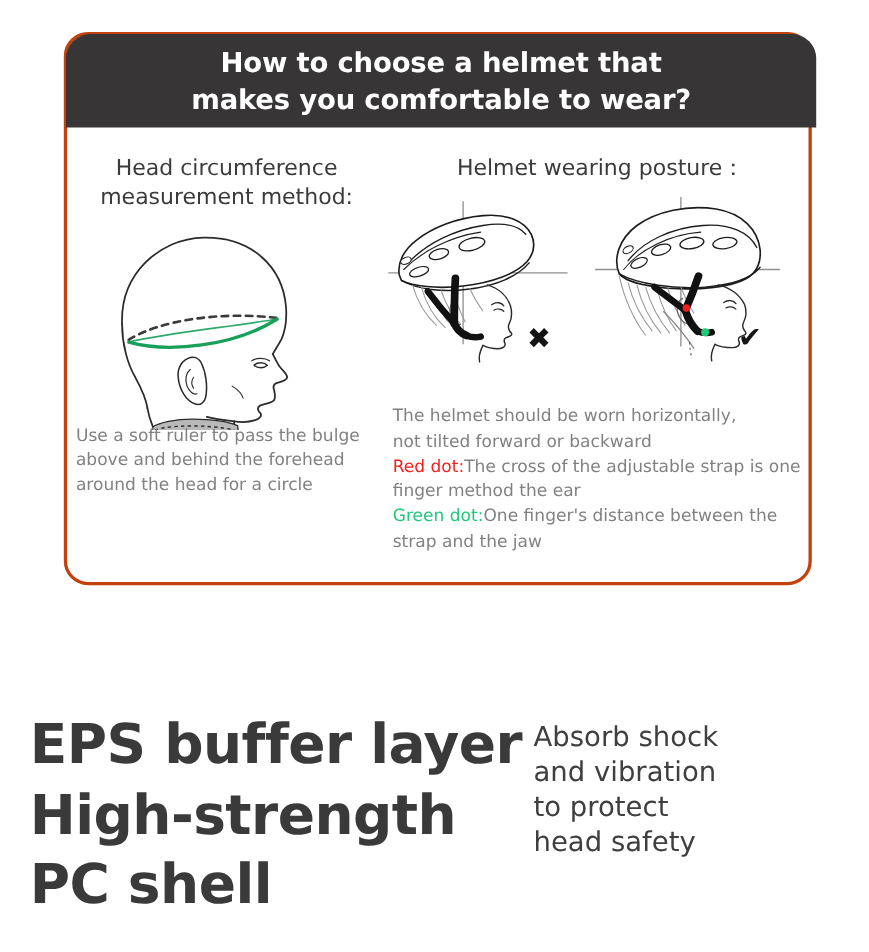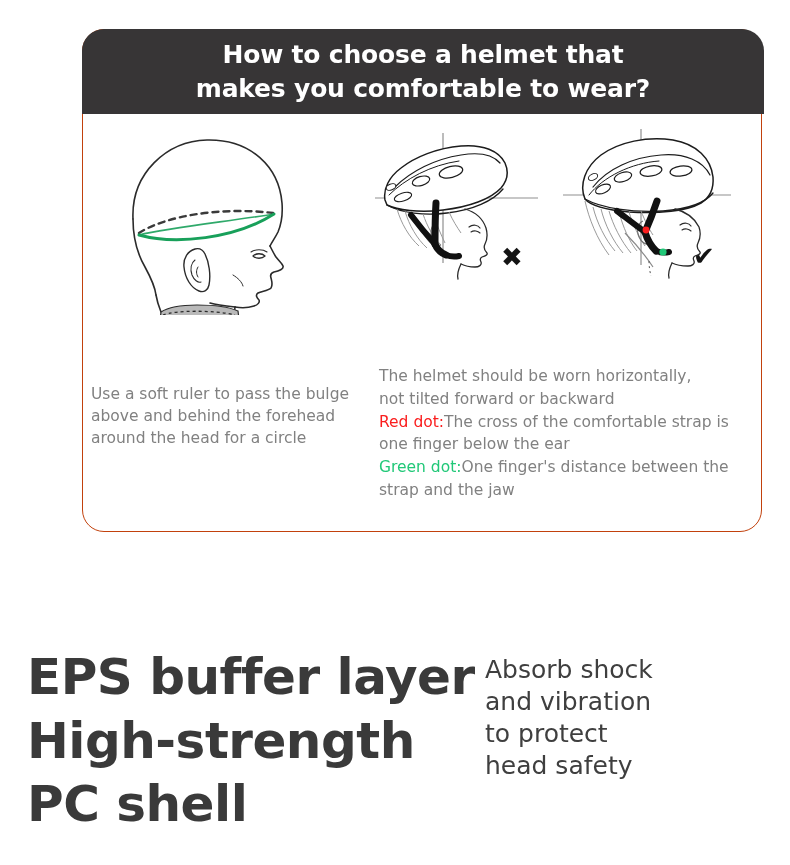--- a/index.html
+++ b/index.html
@@ -15,25 +15,24 @@
     overflow: hidden;
   }
 
   
   .card {
     position: absolute;
     left: 58px;
     top: 29px;
     width: 680px;
     height: 503px;
-    border: 1px solid #c2410c;
+    border: 3px solid #c2410c;
     border-radius: 22px;
     background: #ffffff;
     box-sizing: border-box;
-    margin-left: 24px;
   }
   .card-header {
     position: absolute;
     left: -1px;
     top: -1px;
     width: 682px;
     height: 85px;
     background: #373536;
     border-radius: 22px 22px 0 0;
     display: flex;
@@ -146,20 +145,22 @@
 <div class="card">
 
   <div class="card-header">
     <div class="card-header-text">How to choose a helmet that
 makes you comfortable to wear?</div>
   </div>
 
   <div class="card-body">
 
     <div class="col-left">
+      <div class="sec-title left">Head circumference
+measurement method:</div>
 
       <div class="figure-wrap">
         <svg width="290" height="200" viewBox="0 0 290 200">
           <g fill="none" stroke="#2b2b2b" stroke-width="1.6" stroke-linecap="round" stroke-linejoin="round">
 
             <path d="M50 104 C48 58 84 26 124 25 C168 24 196 52 199 88
                      C200 101 198 110 195 117
                      C192 123 189 127 187 131"></path>
 
             <path d="M50 104 C50 122 55 140 62 152 C68 163 72 172 73 180"></path>
@@ -200,20 +201,21 @@
 
           <path d="M56 120 C92 130 152 124 191 99" fill="none" stroke="#18a05a" stroke-width="3" stroke-linecap="round"></path>
           <path d="M56 120 C88 112 150 106 191 99" fill="none" stroke="#18a05a" stroke-width="1.6" stroke-linecap="round" opacity="0.9"></path>
         </svg>
       </div>
 
       <div class="caption left">Use a soft ruler to pass the bulge above and behind the forehead around the head for a circle</div>
     </div>
 
     <div class="col-right">
+      <div class="sec-title right">Helmet wearing posture：</div>
 
       <div class="figure-wrap">
         <svg width="390" height="200" viewBox="0 0 390 200">
 
           <g>
 
             <line x1="2" y1="83" x2="165" y2="83" stroke="#8f8f8f" stroke-width="1.2"></line>
             <line x1="70" y1="18" x2="70" y2="148" stroke="#8f8f8f" stroke-width="1.2"></line>
 
             <g fill="#ffffff" stroke="#1c1c1c" stroke-width="1.5" stroke-linecap="round" stroke-linejoin="round">
@@ -328,21 +330,21 @@
 
             <text x="130" y="150" font-family="DejaVu Sans, sans-serif" font-size="26" font-weight="bold" fill="#141414">✔</text>
           </g>
         </svg>
       </div>
 
       <div class="caption right">
         <div>The helmet should be worn horizontally,</div>
         <div>not tilted forward or backward</div>
         <div>
-          <span class="lbl-red">Red dot:</span><span>The cross of the comfortable strap is one finger below the ear</span>
+          <span class="lbl-red">Red dot:</span><span>The cross of the adjustable strap is one finger method the ear</span>
         </div>
         <div>
           <span class="lbl-green">Green dot:</span><span>One finger's distance  between the strap and the jaw</span>
         </div>
       </div>
     </div>
 
   </div>
 </div>
 

